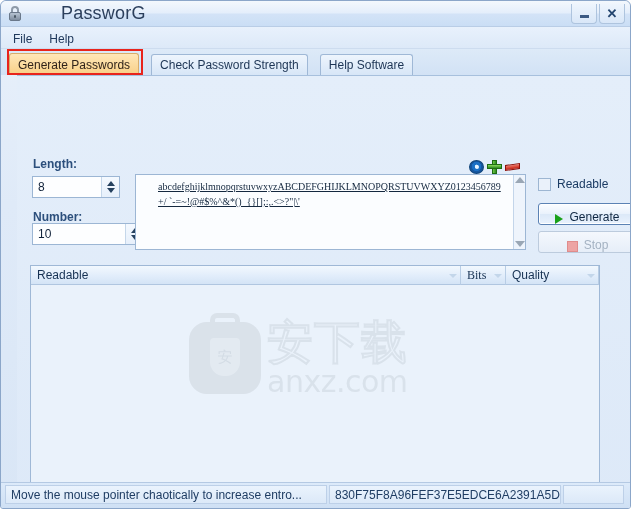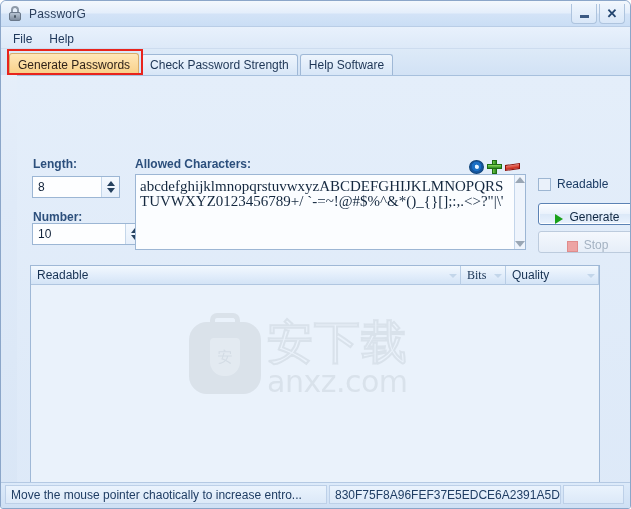--- a/index.html
+++ b/index.html
@@ -41,22 +41,23 @@
   #app-icon .body {
     position: absolute; left: 2px; top: 6px; width: 12px; height: 9px;
     background: linear-gradient(to bottom, #b6c3d2, #7f8d9e);
     border: 1px solid #6a788a; border-radius: 2px; box-sizing: border-box;
   }
   #app-icon .keyhole {
     position: absolute; left: 7px; top: 9px; width: 2px; height: 3px;
     background: #4a5866; border-radius: 1px;
   }
   #title-text {
-    font-size: 12px; color: #2b3f5c; letter-spacing: .2px;
+    font-size: 18px; color: #2b3f5c; letter-spacing: .2px;
     flex: 1 1 auto;
+    margin-left: 32px;
   }
   .win-btn {
     width: 26px; height: 20px; margin-right: 2px;
     display: flex; align-items: center; justify-content: center;
     font-size: 13px; color: #36557d;
     background: linear-gradient(to bottom, #eef5fd, #d9e7f8);
     border: 1px solid #aec4de; border-top: none;
     border-radius: 0 0 4px 4px; box-sizing: border-box;
   }
   .win-btn.close { margin-right: 5px; color: #23456f; font-weight: bold; }
@@ -80,21 +81,21 @@
   #tabstrip {
     position: relative; height: 26px; padding-left: 8px;
     display: flex; align-items: flex-end;
     background: linear-gradient(to bottom, #ddeaf8, #d2e2f5);
   }
   .tab {
     height: 21px; line-height: 21px; padding: 0 8px;
     font-size: 12px; color: #1c3454;
     background: linear-gradient(to bottom, #eef5fd, #d7e6f7);
     border: 1px solid #9fb8d6; border-bottom: none;
-    border-radius: 3px 3px 0 0; margin-right: 2px;
+    border-radius: 3px 3px 0 0; margin-right: 12px;
     box-sizing: border-box; white-space: nowrap;
   }
   .tab.active {
     background: linear-gradient(to bottom, #ffe7b8, #f8cf86);
     border-color: #d9ad6a; color: #30231a; height: 22px; line-height: 22px;
   }
   #tab-annotation {
     position: absolute; left: 6px; top: 0px;
     width: 136px; height: 26px;
     border: 2px solid #e8241c; box-sizing: border-box;
@@ -138,24 +139,25 @@
   .spin-arrows .down { border-top: 5px solid #25415f; }
 
   
   #chars-box {
     position: absolute; left: 118px; top: 98px;
     width: 391px; height: 76px;
     background: #fbfdff; border: 1px solid #9cb6d4;
     box-sizing: border-box; display: flex;
   }
   #chars-text {
-    flex: 1 1 auto; padding: 4px 5px 0 4px;
-    font-size: 15px; line-height: 15px; color: #14283f;
+    flex: 1 1 auto; padding: 4px 5px 0 22px;
+    font-size: 10px; line-height: 15px; color: #14283f;
     word-break: break-all; overflow: hidden;
     font-family: "Liberation Serif", serif;
+    text-decoration: underline;
   }
   #chars-scroll {
     width: 16px; background: #eef4fc; border-left: 1px solid #c3d5ea;
     display: flex; flex-direction: column; justify-content: space-between;
     align-items: center; padding: 2px 0; box-sizing: border-box;
   }
   .sb-arrow { width: 0; height: 0; border-left: 5px solid transparent; border-right: 5px solid transparent; }
   .sb-arrow.up { border-bottom: 6px solid #9aa7b5; }
   .sb-arrow.down { border-top: 6px solid #9aa7b5; }
 
@@ -317,21 +319,20 @@
 
     <div class="form-label" style="left:16px; top:134px;">Number:</div>
     <div class="spinner" style="left:15px; top:147px; width:112px;">
       <div class="val">10</div>
       <div class="spin-arrows">
         <div class="up"></div>
         <div class="down"></div>
       </div>
     </div>
 
-    <div class="form-label" style="left:118px; top:81px;">Allowed Characters:</div>
 
     <div id="chars-icons">
       <div class="mini-icon gear-ic"></div>
       <div class="mini-icon plus-ic"></div>
       <div class="mini-icon minus-ic"></div>
     </div>
 
     <div id="chars-box">
       <div id="chars-text">abcdefghijklmnopqrstuvwxyzABCDEFGHIJKLMNOPQRSTUVWXYZ0123456789+/ `-=~!@#$%^&amp;*()_{}[];:,.&lt;&gt;?"|\'</div>
       <div id="chars-scroll">

